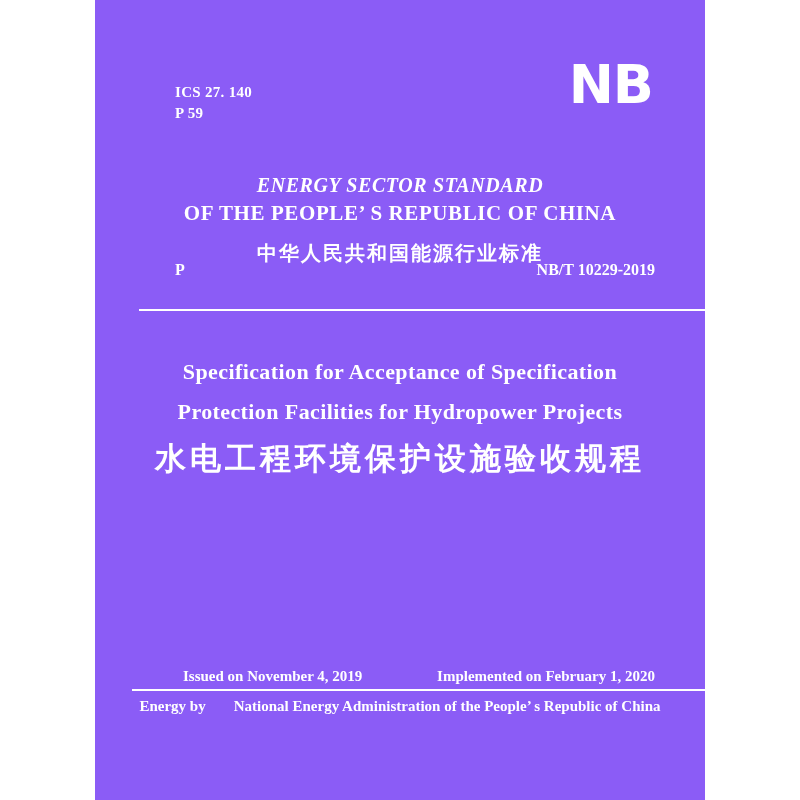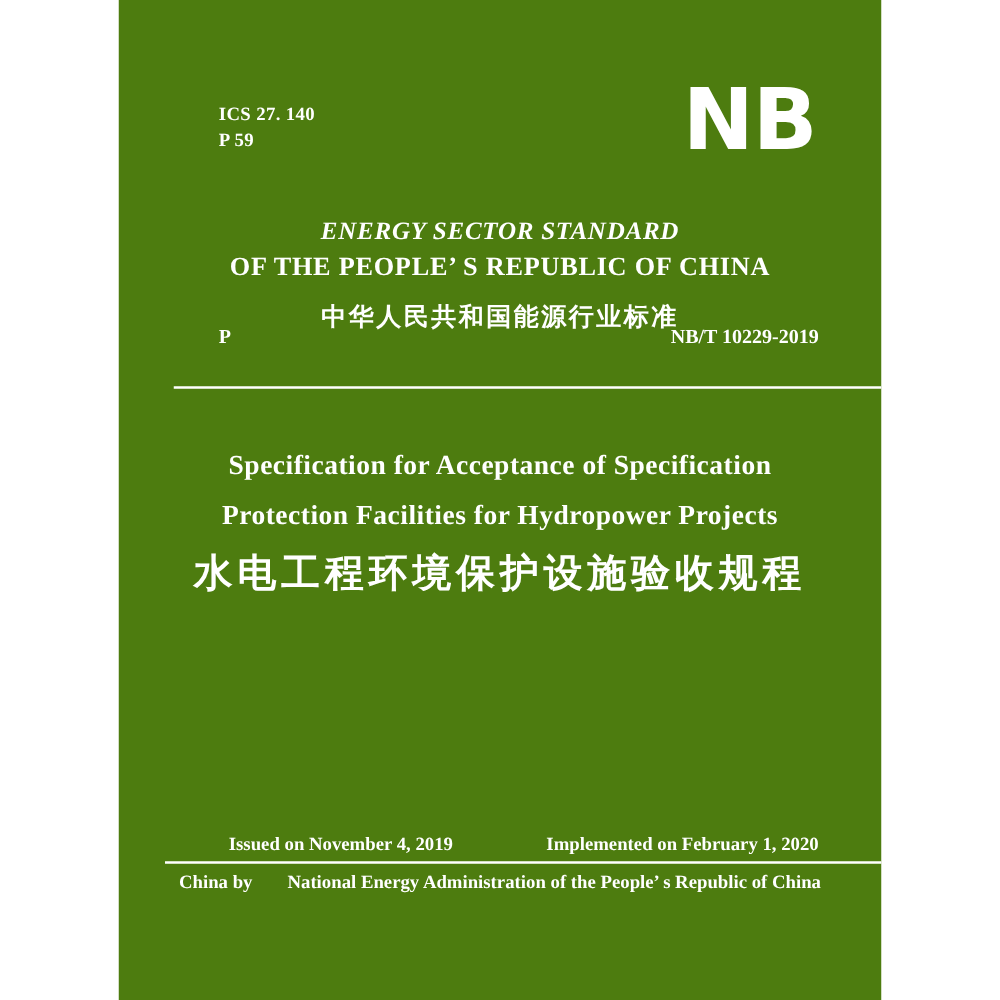--- a/index.html
+++ b/index.html
@@ -14,39 +14,39 @@
     height: 800px;
     background: #ffffff;
     overflow: hidden;
   }
   .panel {
     position: absolute;
     left: 95px;
     top: 0;
     width: 610px;
     height: 800px;
-    background: #4d7c0f;
+    background: #8b5cf6;
     color: #ffffff;
   }
   .ics-block {
     position: absolute;
     left: 80px;
     top: 82px;
     font-size: 15px;
     font-weight: bold;
     line-height: 21px;
     letter-spacing: 0.3px;
   }
   .nb-logo {
     position: absolute;
     right: 52px;
-    top: 57px;
+    top: 45px;
     font-family: "DejaVu Sans", sans-serif;
     font-weight: bold;
-    font-size: 68px;
+    font-size: 54px;
     line-height: 80px;
     letter-spacing: -1px;
     margin-left: 31px;
   }
   .std-heading {
     position: absolute;
     left: 0;
     right: 0;
     top: 172px;
     text-align: center;
@@ -164,17 +164,17 @@
     </div>
 
     <div class="dates-row">
       <span class="issued">Issued on November 4, 2019</span>
       <span class="implemented">Implemented on February 1, 2020</span>
     </div>
 
     <div class="rule rule-2"></div>
 
     <div class="issuedby-row">
-      <span class="label">China by</span><span>National Energy Administration of the People’ s Republic of China</span>
+      <span class="label">Energy by</span><span>National Energy Administration of the People’ s Republic of China</span>
     </div>
 
   </div>
 </div>
 
 </body></html>

